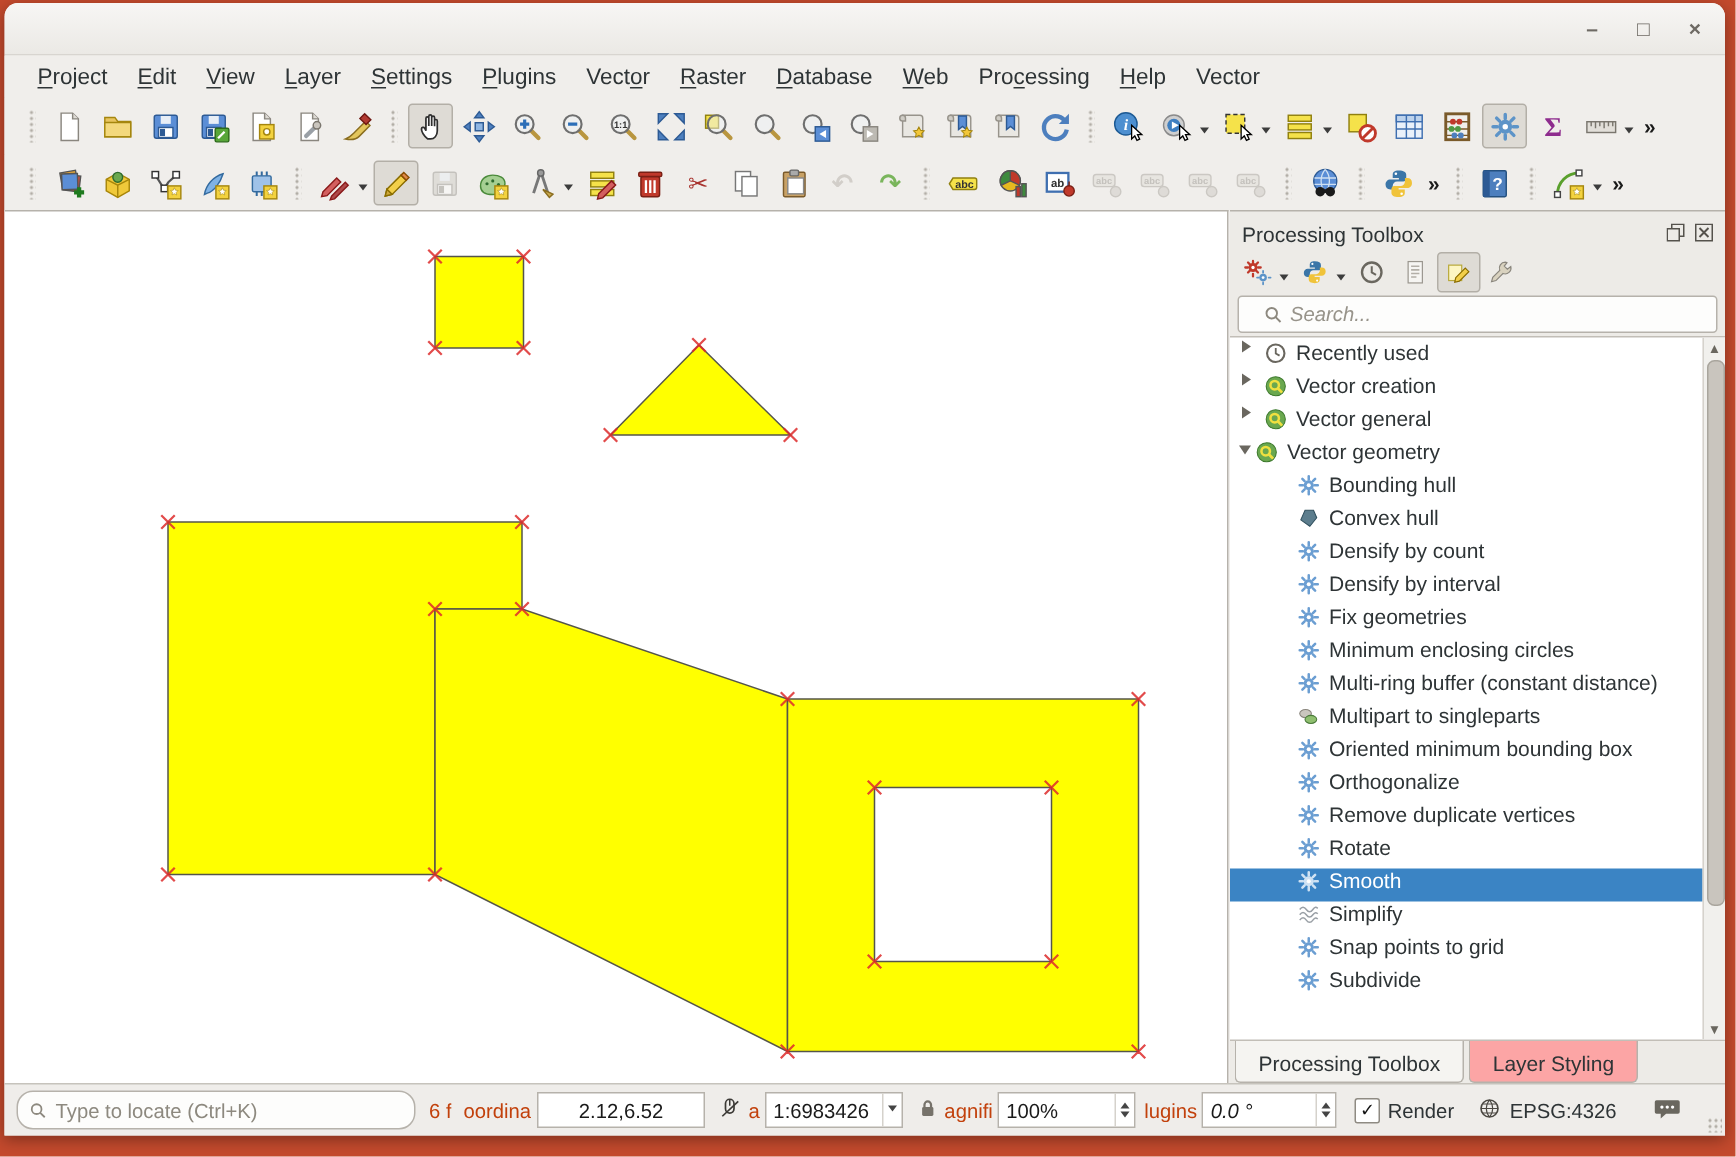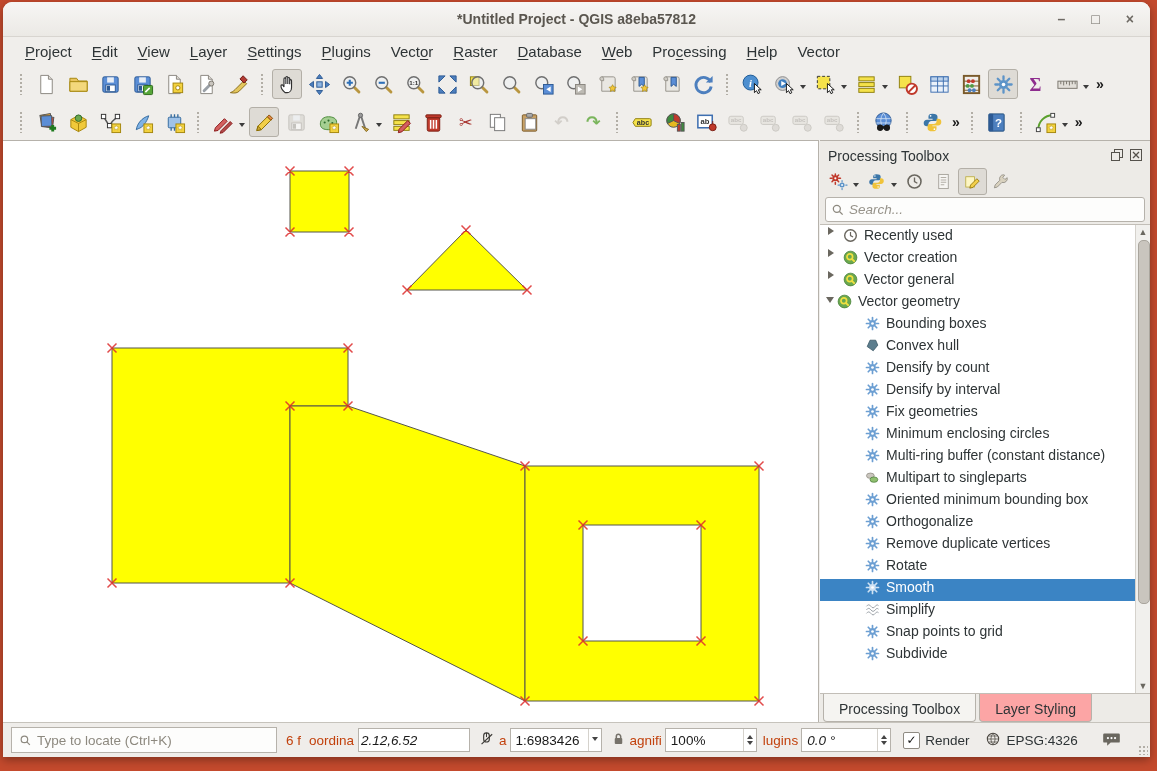--- a/index.html
+++ b/index.html
@@ -32,58 +32,57 @@
   .panel{position:absolute;left:817px;top:138px;right:0;height:582px;background:#edebe7;
          border-top:1px solid #b6b2ab;box-sizing:border-box;display:flex;flex-direction:column}
   .panel-header{height:23px;display:flex;align-items:center;padding:3px 6px 0 8px;font-size:14px;color:#15141
   3}
   .panel-header .title{flex:1}
   .phbtn{width:15px;height:14px;margin-left:4px;display:flex;align-items:center;justify-content:center}
   .panel-tools{display:flex;align-items:center;height:29px;padding:0 4px}
   .ptbtn{width:27px;height:25px;display:flex;align-items:center;justify-content:center;border:1px solid transparent;border-radius:3px}
   .ptbtn.pressed{background:#dedbd5;border:1px solid #b3afa7}
   .searchbox{margin:1px 5px 2px 5px;height:23px;background:#fdfdfc;border:1px solid #b6b2ab;border-radius:3px;
-             display:flex;align-items:center;padding:0 5px;color:#97938a;font-size:13.5px;font-style:italic;gap:4px}
+             display:flex;align-items:center;padding:0 16px;color:#97938a;font-size:13.5px;font-style:italic;gap:4px}
   .tree{flex:1;background:#fff;border:1px solid #c2beb7;border-left:none;border-right:none;position:relative;overflow:hidden;padding-top:2px}
   .trow{height:22px;display:flex;align-items:flex-start;font-size:14px;white-space:nowrap}
   .trow.selected{background:#3b84c4;color:#fff}
   .chev{width:0;height:0;flex:0 0 auto}
   .chev.right{border:4px solid transparent;border-left:6px solid #6a675f;margin:0 4px 0 8px}
   .chev.down{border:4px solid transparent;border-top:6px solid #6a675f;margin:4px 2px 0 6px}
   .chev.none{width:10px;margin:0 4px 0 8px}
   .trow .ticn{flex:0 0 auto;margin-right:5px}
   
   .vscroll{position:absolute;right:0;top:0;bottom:0;width:14px;background:#f1f0ed;border-left:1px solid #d5d2cc}
   .vscroll .arr{position:absolute;left:2px;width:10px;height:10px;color:#6a675f;font-size:9px;line-height:10px;text-align:center}
   .vthumb{position:absolute;left:1.5px;top:15px;width:10px;height:362px;background:#c9c5be;border:1px solid #a9a59d;border-radius:5px}
   
   .tabbar{height:28px;display:flex;gap:3px;padding:0 3px;align-items:stretch;background:#edebe7}
   .tab{padding:3px 15px 0 15px;font-size:14px;border:1px solid #b6b2ab;border-top:none;border-radius:0 0 4px 4px;background:#fca5a5;display:flex;align-items:center}
   .tab.active{background:#f5f4f1}
   
   .statusbar{position:absolute;left:0;top:720px;width:1147px;height:35px;background:#efedea;border-top:1px solid #c6c3bc;
              display:flex;align-items:center;font-size:13.5px;padding:0 8px;box-sizing:border-box;gap:0}
-  .locator{width:250px;height:24px;border:1px solid #b6b2ab;border-radius:0;background:#fdfdfc;display:flex;align-items:center;gap:5px;padding:0 7px;color:#8d897f;flex:0 0 auto}
+  .locator{width:250px;height:24px;border:1px solid #b6b2ab;border-radius:11px;background:#fdfdfc;display:flex;align-items:center;gap:5px;padding:0 7px;color:#8d897f;flex:0 0 auto}
   .sbox{height:24px;border:1px solid #b6b2ab;background:#fff;display:flex;align-items:center;box-sizing:border-box;flex:0 0 auto}
   .sbox input{border:none;outline:none;font-size:13.5px;font-family:inherit;width:100%;background:transparent;color:#1a1a1a}
   .spin{width:15px;height:100%;display:flex;flex-direction:column;align-items:center;justify-content:center;gap:2px;border-left:1px solid #d5d2cc}
   .spin i{width:0;height:0;border:3px solid transparent}
   .spin .up{border-bottom:4px solid #444}
   .spin .dn{border-top:4px solid #444}
   .sclip{overflow:hidden;white-space:nowrap;flex:0 0 auto;color:#c2410c}
   .grip{position:absolute;right:2px;bottom:2px;width:10px;height:10px;background-image:radial-gradient(#b2aea6 1px,transparent 1.1px);background-size:4px 4px}
   .cbox{width:15px;height:15px;background:#fff;border:1px solid #8f8b83;border-radius:2px;display:flex;align-items:center;justify-content:center;font-size:12px;color:#111;margin-right:5px}
 </style>
 </head>
 <body>
 
 <div class="window">
 
   <div class="titlebar">
-    <span>*Untitled Project - QGIS a8eba57812</span>
     <div class="winbtns">
       <span>–</span>
       <span>□</span>
       <span>×</span>
     </div>
   </div>
 
   <div class="menubar" id="menubar">
       <span class="menu-item"><u>P</u>roject</span>
       <span class="menu-item"><u>E</u>dit</span>
@@ -689,21 +688,21 @@
         </div>
         <div class="trow">
           <span class="chev none" style="margin-left: 30px;"></span>
           <span class="ticn"><svg viewBox="0 0 24 24" width="17" height="17">
               <g stroke="#6b9ed2" stroke-width="2.4" stroke-linecap="round">
                 <path d="M12 3.5v3M12 17.5v3M3.5 12h3M17.5 12h3M6 6l2.1 2.1M15.9 15.9L18 18M6 18l2.1-2.1M15.9 8.1L18 6"></path>
               </g>
               <circle cx="12" cy="12" r="4.8" fill="#6b9ed2"></circle>
               <circle cx="12" cy="12" r="1.9" fill="#fff"></circle>
             </svg></span>
-          <span>Bounding boxes</span>
+          <span>Bounding hull</span>
         </div>
         <div class="trow">
           <span class="chev none" style="margin-left: 30px;"></span>
           <span class="ticn"><svg viewBox="0 0 24 24" width="17" height="17">
               <path d="M4.5 13.5L8.5 4.5h8l3 7-6.5 8z" fill="#5c7d8d" stroke="#31505e"></path>
             </svg></span>
           <span>Convex hull</span>
         </div>
         <div class="trow">
           <span class="chev none" style="margin-left: 30px;"></span>
@@ -876,21 +875,21 @@
     <div class="locator">
       <svg width="13" height="13" viewBox="0 0 24 24">
         <circle cx="10" cy="10" r="6" fill="none" stroke="#8d897f" stroke-width="2.2"></circle>
         <path d="M14.5 14.5l5.5 5.5" stroke="#8d897f" stroke-width="2.2"></path>
       </svg>
       <span>Type to locate (Ctrl+K)</span>
     </div>
     <span class="sclip" style="margin-left:9px">6 f</span>
     <span class="sclip" style="margin-left:8px">oordina</span>
     <div class="sbox" style="width:112px;margin-left:4px">
-      <input style=" font-style: italic;" value="2.12,6.52">
+      <input style="text-align: center;" value="2.12,6.52">
     </div>
     <span style="margin:0 4px 0 8px">
       <svg width="17" height="17" viewBox="0 0 24 24">
         <rect x="8" y="4" width="8" height="13" rx="4" fill="none" stroke="#3c3a36" stroke-width="1.6"></rect>
         <path d="M12 4v6" stroke="#3c3a36" stroke-width="1.4"></path>
         <path d="M5 20L20 6" stroke="#3c3a36" stroke-width="1.6"></path>
       </svg>
     </span>
     <span class="sclip">a</span>
     <div class="sbox" style="width:92px;margin-left:3px">

